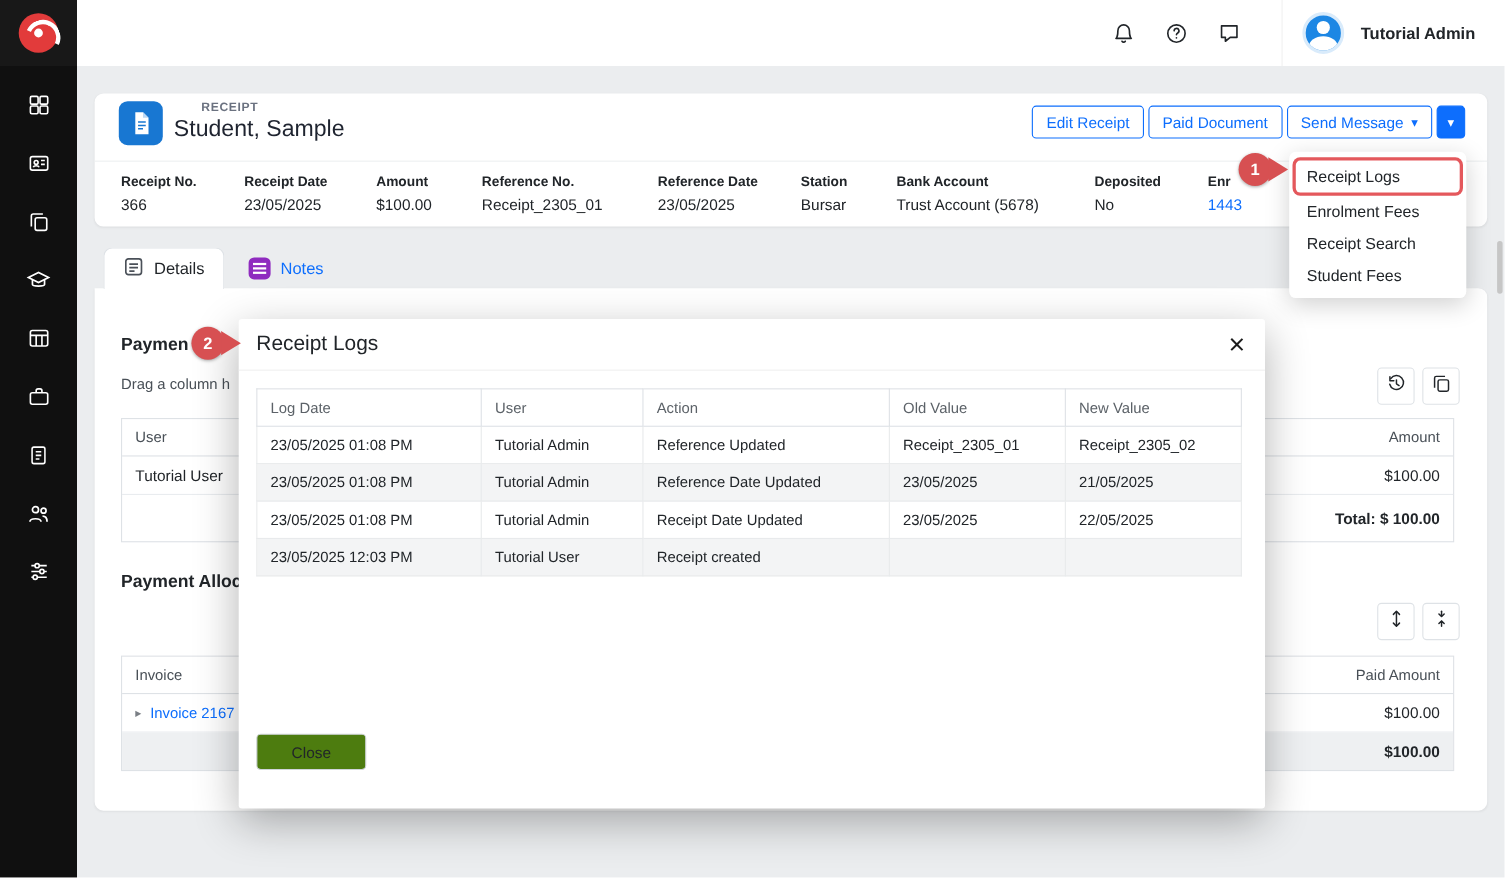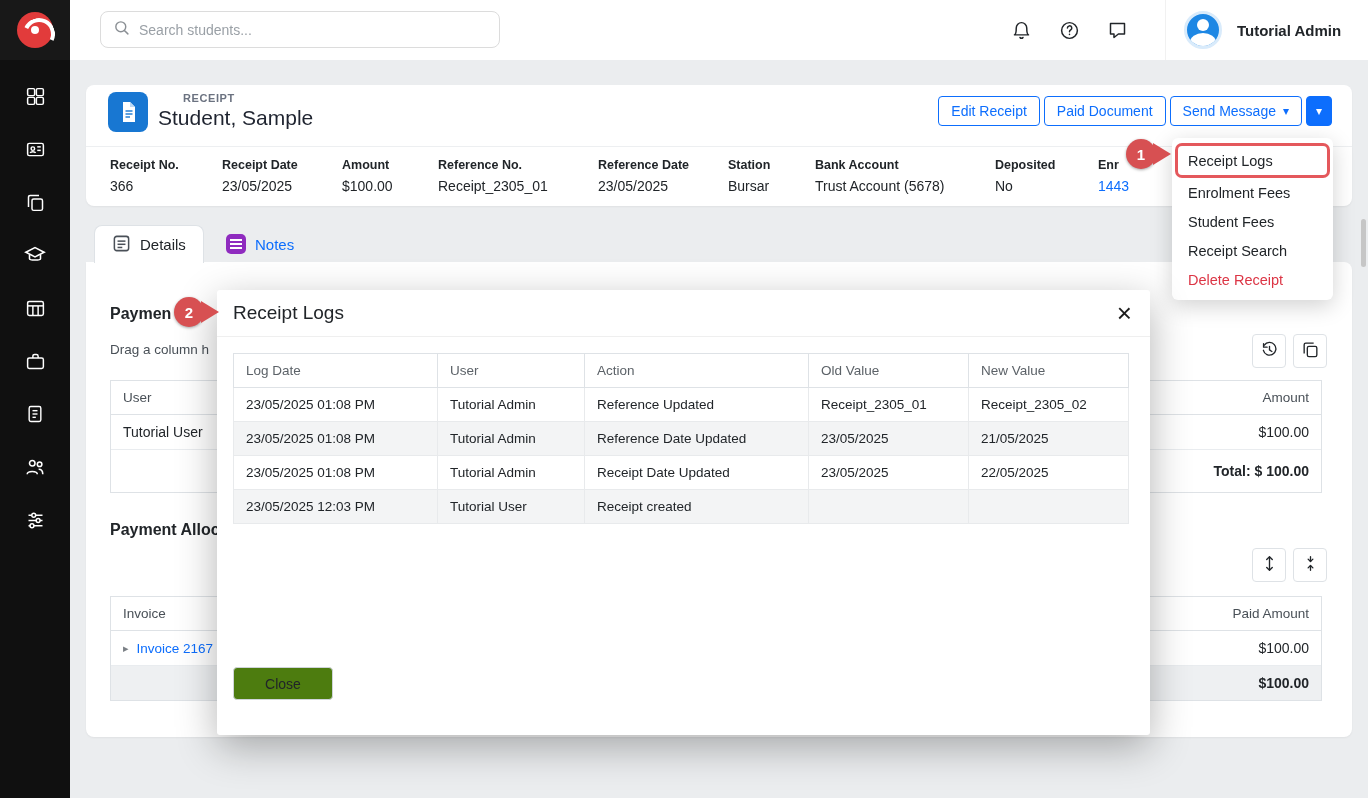--- a/index.html
+++ b/index.html
@@ -176,27 +176,20 @@
               <line x1="4" y1="12" x2="20" y2="12"></line>
               <circle cx="15" cy="12" r="2.2" fill="#101010"></circle>
               <line x1="4" y1="18" x2="20" y2="18"></line>
               <circle cx="8" cy="18" r="2.2" fill="#101010"></circle>
             </svg></span>
       </div>
     </nav>
   </aside>
 
   <header class="topbar">
-    <div class="search-box">
-      <span><svg width="17" height="17" viewBox="0 0 24 24" fill="none" stroke="#8a8f94" stroke-width="2" stroke-linecap="round">
-            <circle cx="11" cy="11" r="7"></circle>
-            <line x1="16.5" y1="16.5" x2="21" y2="21"></line>
-          </svg></span>
-      <input type="text" placeholder="Search students..." style="">
-    </div>
     <div class="top-icons">
       <div class="top-icon">
           <svg width="21" height="21" viewBox="0 0 24 24" fill="none" stroke="#212529" stroke-width="1.7" stroke-linecap="round" stroke-linejoin="round">
             <path d="M18 9a6 6 0 0 0-12 0c0 7-2 8-2 8h16s-2-1-2-8"></path>
             <path d="M10.3 20a2 2 0 0 0 3.4 0"></path>
           </svg>
         </div>
       <div class="top-icon">
           <svg width="21" height="21" viewBox="0 0 24 24" fill="none" stroke="#212529" stroke-width="1.7" stroke-linecap="round">
             <circle cx="12" cy="12" r="9"></circle>
@@ -356,23 +349,22 @@
     </div>
     <div class="g-row g-foot-gray">
       <span></span>
       <span>$100.00</span>
     </div>
   </div>
 
   <div class="dropdown">
     <div class="menu-item hl">Receipt Logs</div>
     <div class="menu-item">Enrolment Fees</div>
+    <div class="menu-item">Receipt Search</div>
     <div class="menu-item">Student Fees</div>
-    <div class="menu-item">Receipt Search</div>
-    <div class="menu-item danger">Delete Receipt</div>
   </div>
 
   <div class="modal">
     <div class="modal-head">
       <div class="modal-title">Receipt Logs</div>
       <div class="modal-x"></div>
     </div>
     <div class="modal-body">
       <table class="log-table">
         <thead>

